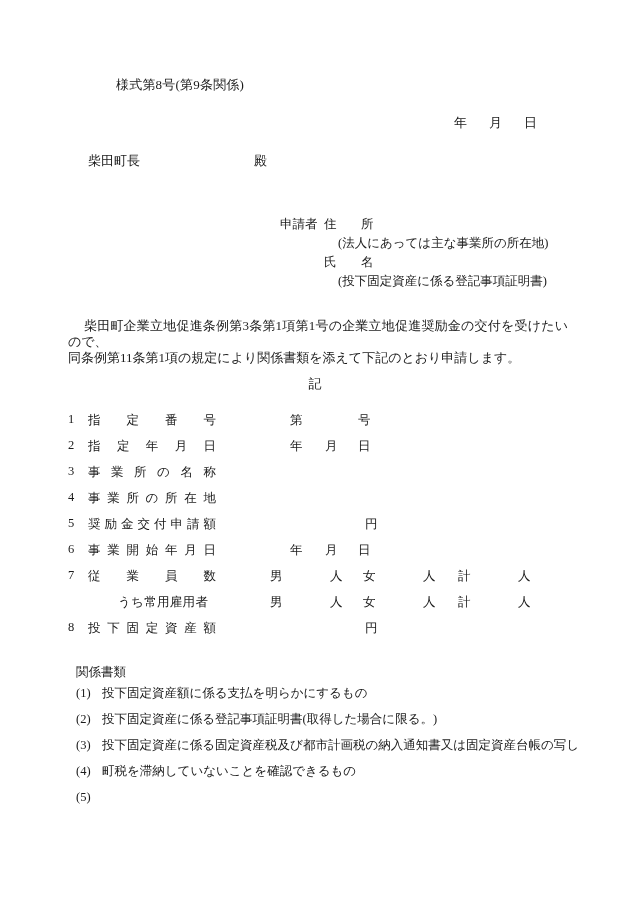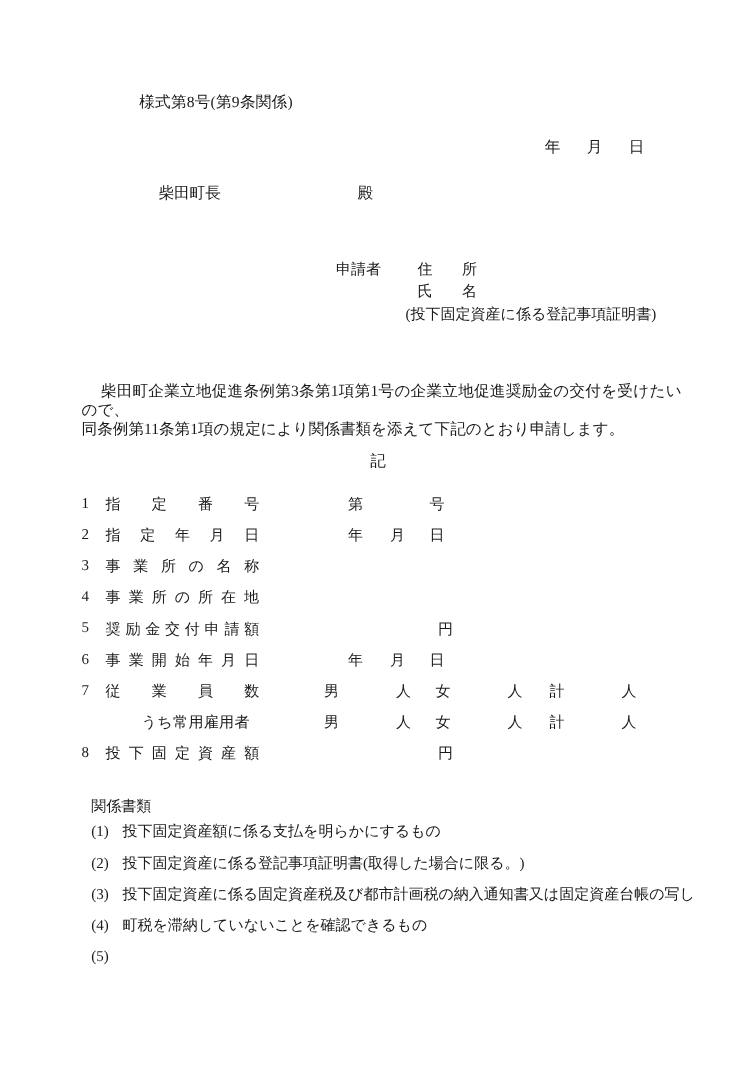--- a/index.html
+++ b/index.html
@@ -42,35 +42,34 @@
     font-size: 13px;
   }
   .header-date .dt { display: inline-block; width: 35px; }
   .header-date .dt:last-child { width: auto; }
 
   .addressee {
     left: 88px;
     top: 152px;
     font-size: 13px;
   }
-  .addressee .name { display: inline-block; width: 166px; margin-left: 44px; }
+  .addressee .name { display: inline-block; width: 166px; }
 
   
   .applicant {
     left: 280px;
     top: 191px;
     font-size: 12.5px;
     line-height: 19px;
   }
   .applicant .row { white-space: nowrap; }
   .applicant .lbl-applicant { display: inline-block; width: 44px; margin-top: 24px; }
   .applicant .fld {
     display: inline-block;
     letter-spacing: 6px;
-    margin-left: 24px;
   }
   .applicant .note { padding-left: 58px; }
   .applicant .sub { padding-left: 44px; }
 
   
   .doc-title {
     left: 0;
     top: 287px;
     width: 630px;
     text-align: center;
@@ -168,20 +167,21 @@
   </div>
 
   <div class="abs addressee">
     <span class="name">柴田町長</span><span>殿</span>
   </div>
 
   <div class="abs applicant">
     <div class="row">
       <span class="lbl-applicant">申請者</span><span class="fld">住　所</span>
     </div>
+    <div class="row note">(法人にあっては主な事業所の所在地)</div>
     <div class="row sub">
       <span class="fld">氏　名</span>
     </div>
     <div class="row note">(投下固定資産に係る登記事項証明書)</div>
   </div>
 
 
   <div class="abs body-para">
     <span class="ln1">柴田町企業立地促進条例第3条第1項第1号の企業立地促進奨励金の交付を受けたいので、</span>
     <span class="ln2">同条例第11条第1項の規定により関係書類を添えて下記のとおり申請します。</span>

